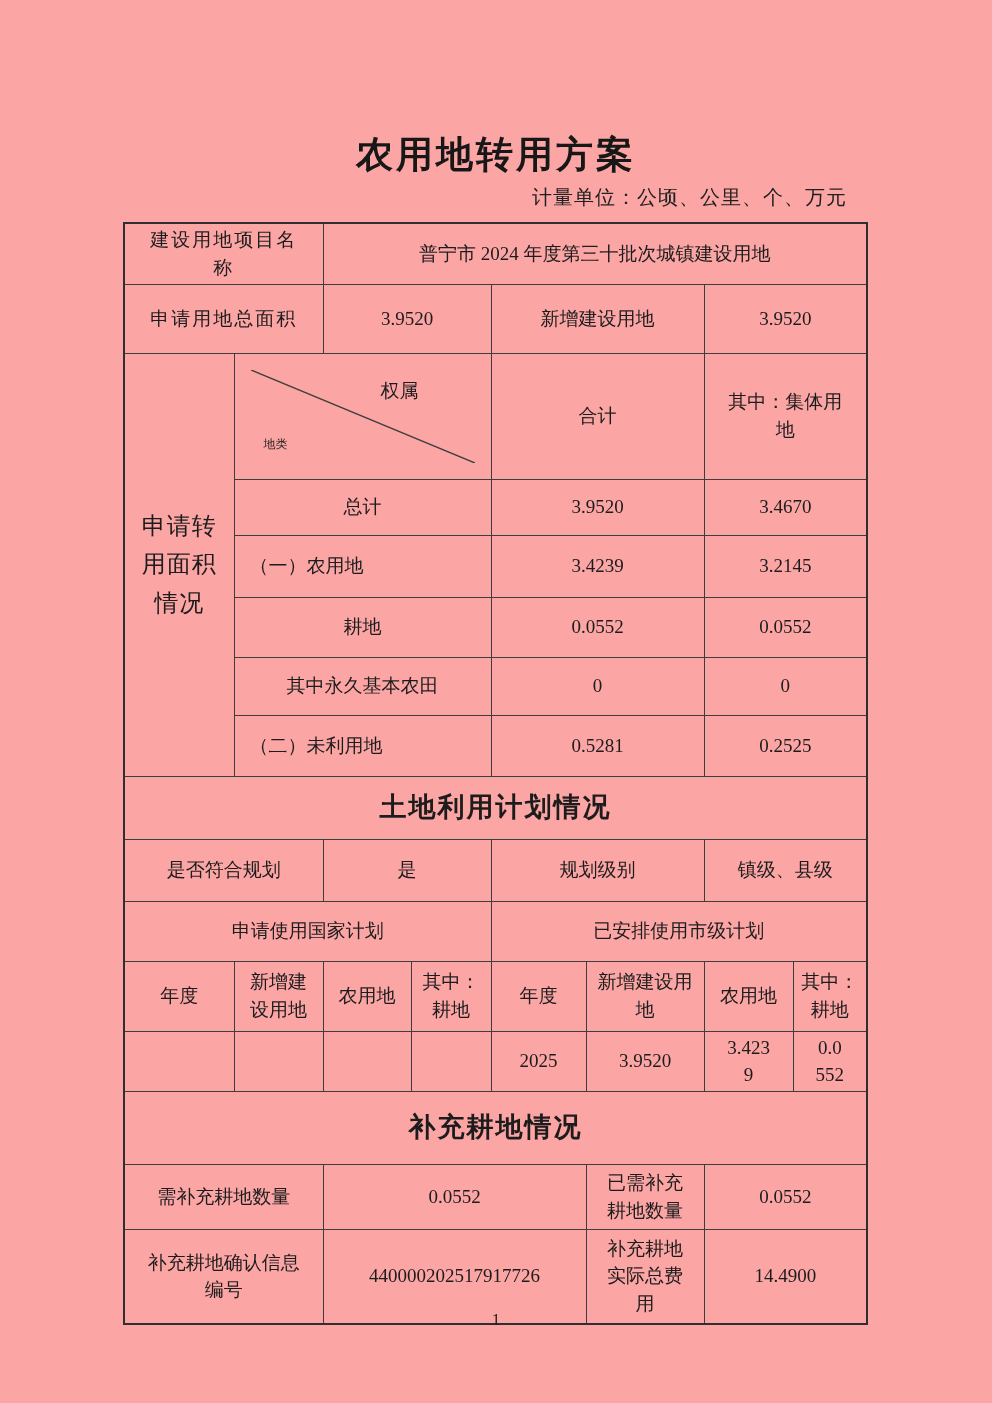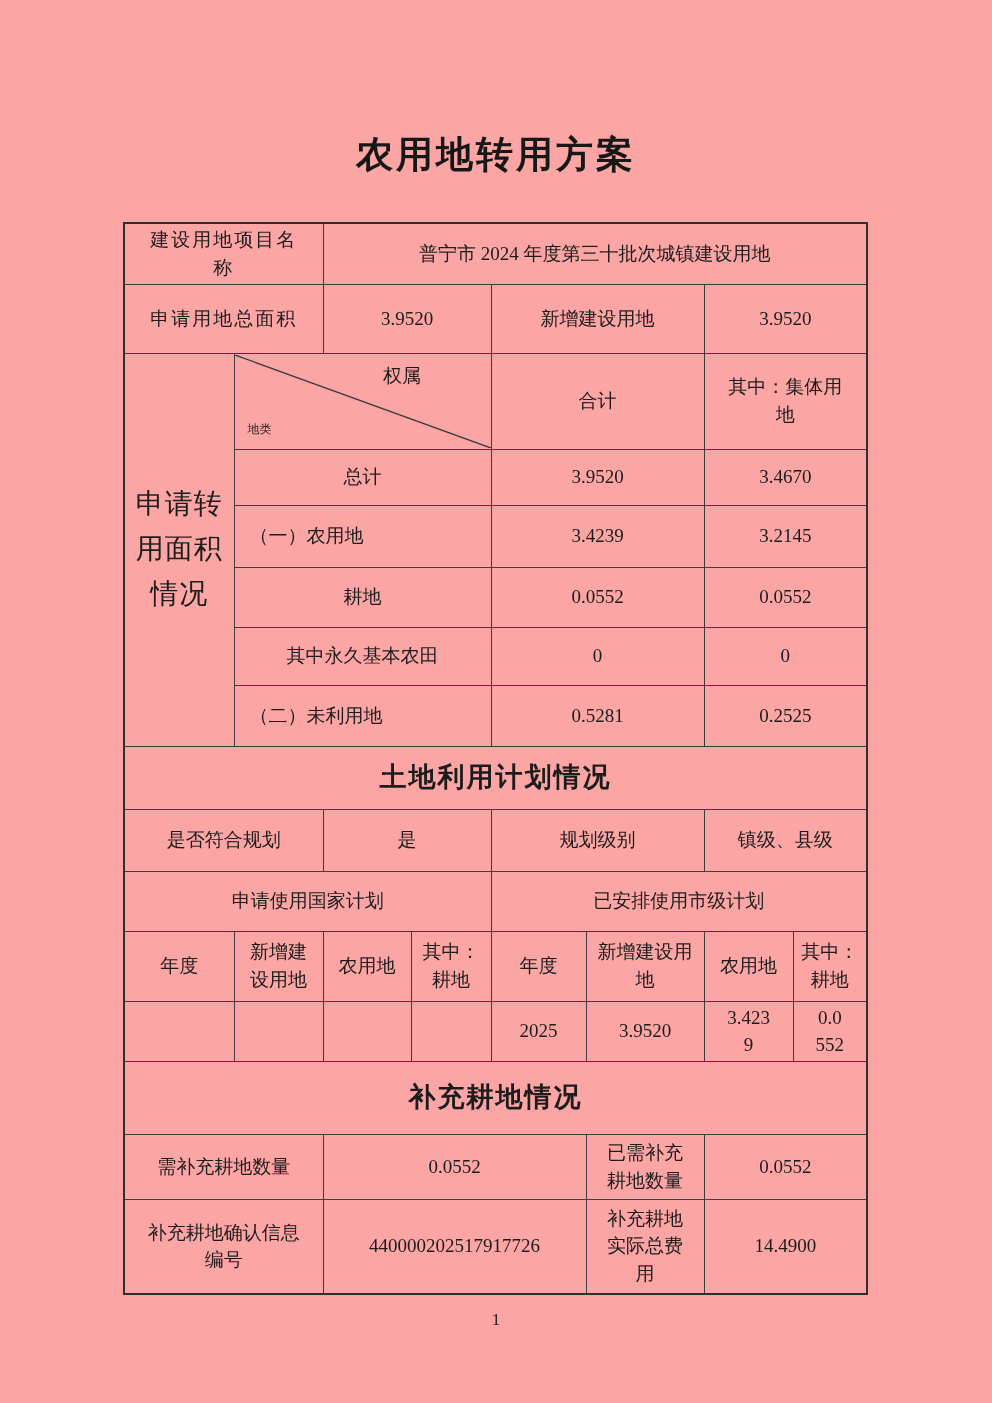--- a/index.html
+++ b/index.html
@@ -33,40 +33,41 @@
     padding:2px 20px;color:#1c1c1c;
     overflow:hidden;word-break:break-all;
   }
   .r1{height:61px}.r2{height:69px}.r3{height:96px}.r4{height:56px}
   .r5{height:62px}.r6{height:60px}.r7{height:58px}.r8{height:61px}
   .r9{height:63px}.r10{height:62px}.r11{height:60px}.r12{height:70px}
   .r13{height:60px}.r14{height:73px}.r15{height:65px}.r16{height:57px}
   .sp{letter-spacing:2px;}
   .sect{font-weight:700;font-size:27px;letter-spacing:2px;}
   .left{text-align:left;padding-left:15px;}
-  .vlabel{font-size:28px;line-height:1.6;padding:0 10px;letter-spacing:1px;}
+  .vlabel{font-size:24px;line-height:1.6;padding:0 10px;letter-spacing:1px;}
   .hdr{padding:2px 6px;}
   .hdr-narrow{padding:2px 7px;}
   .wrap8{padding:19px 20px;}
-  td.diag{padding:0;font-family:Liberation Serif, serif;}
+  td.diag{padding:16px;font-family:Liberation Serif, serif;}
   .diag-inner{position:relative;height:93px;width:100%;}
   .diag-inner svg{position:absolute;inset:0;width:100%;height:100%;display:block;}
   .diag-tr{position:absolute;top:7px;left:58%;font-size:19px;}
   .diag-bl{position:absolute;bottom:9px;left:13px;font-size:12px;}
   .page-num{
     position:absolute;top:1310px;left:0;width:100%;
     text-align:center;font-size:17px;color:#222;
   }
 </style>
 </head>
 <body>
 
 <div class="page">
 
   <h1 class="title">农用地转用方案</h1>
+  <div class="unit-note">计量单位：公顷、公里、个、万元</div>
 
   <table class="doc">
     <colgroup>
       <col style="width:110px">
         <col style="width:89px">
         <col style="width:88px">
         <col style="width:80px">
       <col style="width:95px">
         <col style="width:118px">
         <col style="width:89px">

